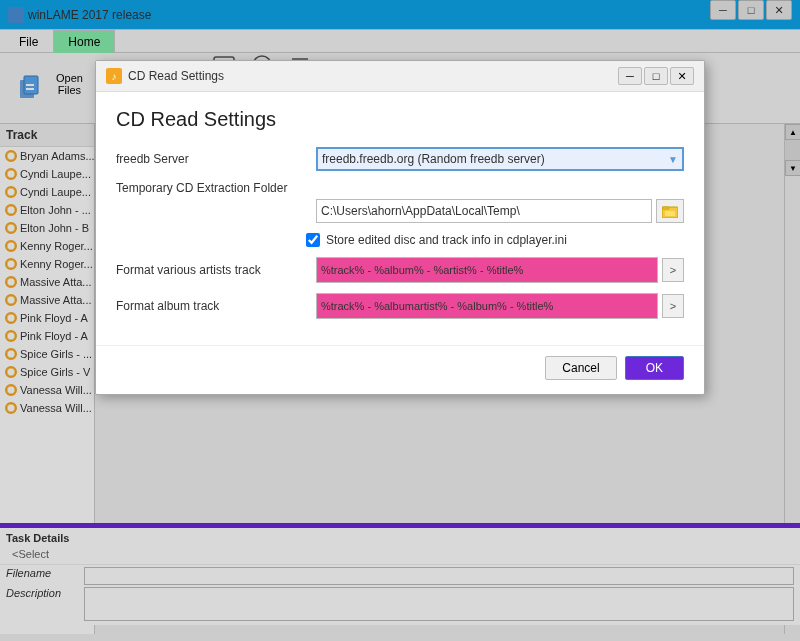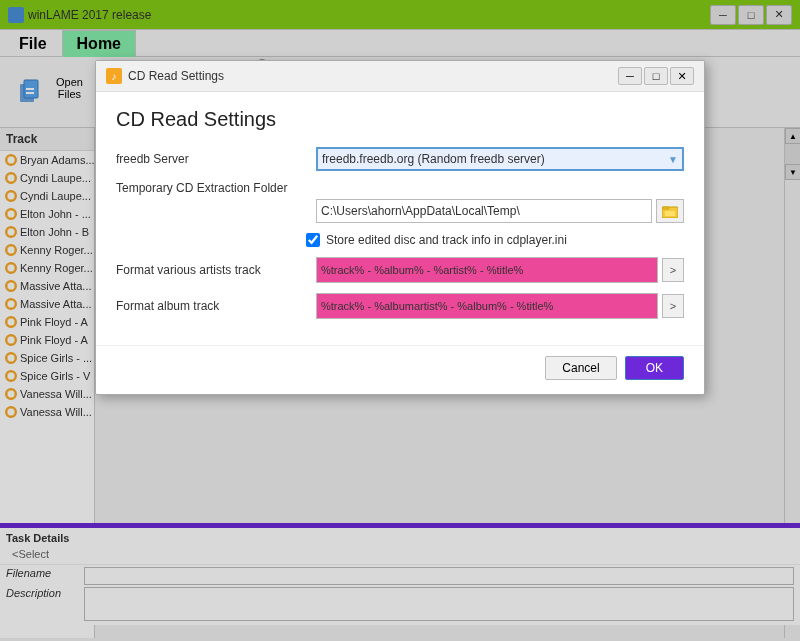--- a/index.html
+++ b/index.html
@@ -8,24 +8,23 @@
       font-size: 12px;
       background: #f0f0f0;
       width: 800px;
       height: 641px;
       overflow: hidden;
       position: relative;
     }
 
     
     .title-bar {
-      background: #84cc16;
+      background: #0ea5e9;
       height: 30px;
       display: flex;
-      align-items: center;
       padding: 0 8px;
       border-bottom: 1px solid #ccc;
     }
     .title-bar-left {
       display: flex;
       align-items: center;
       gap: 4px;
       flex: 1;
     }
     .title-bar-icon {
@@ -62,26 +61,25 @@
       background: #f5f5f5;
       border-bottom: 1px solid #ccc;
     }
     .ribbon-tabs {
       display: flex;
       padding: 0 4px;
       border-bottom: 1px solid #ccc;
     }
     .ribbon-tab {
       padding: 4px 14px;
-      font-size: 16px;
+      font-size: 12px;
       cursor: pointer;
       border: 1px solid transparent;
       border-bottom: none;
       margin-bottom: -1px;
-      font-weight: bold;
     }
     .ribbon-tab.active {
       background: #86efac;
       border-color: #ccc;
       border-bottom-color: white;
     }
     .ribbon-content {
       display: flex;
       align-items: center;
       padding: 4px 8px;

